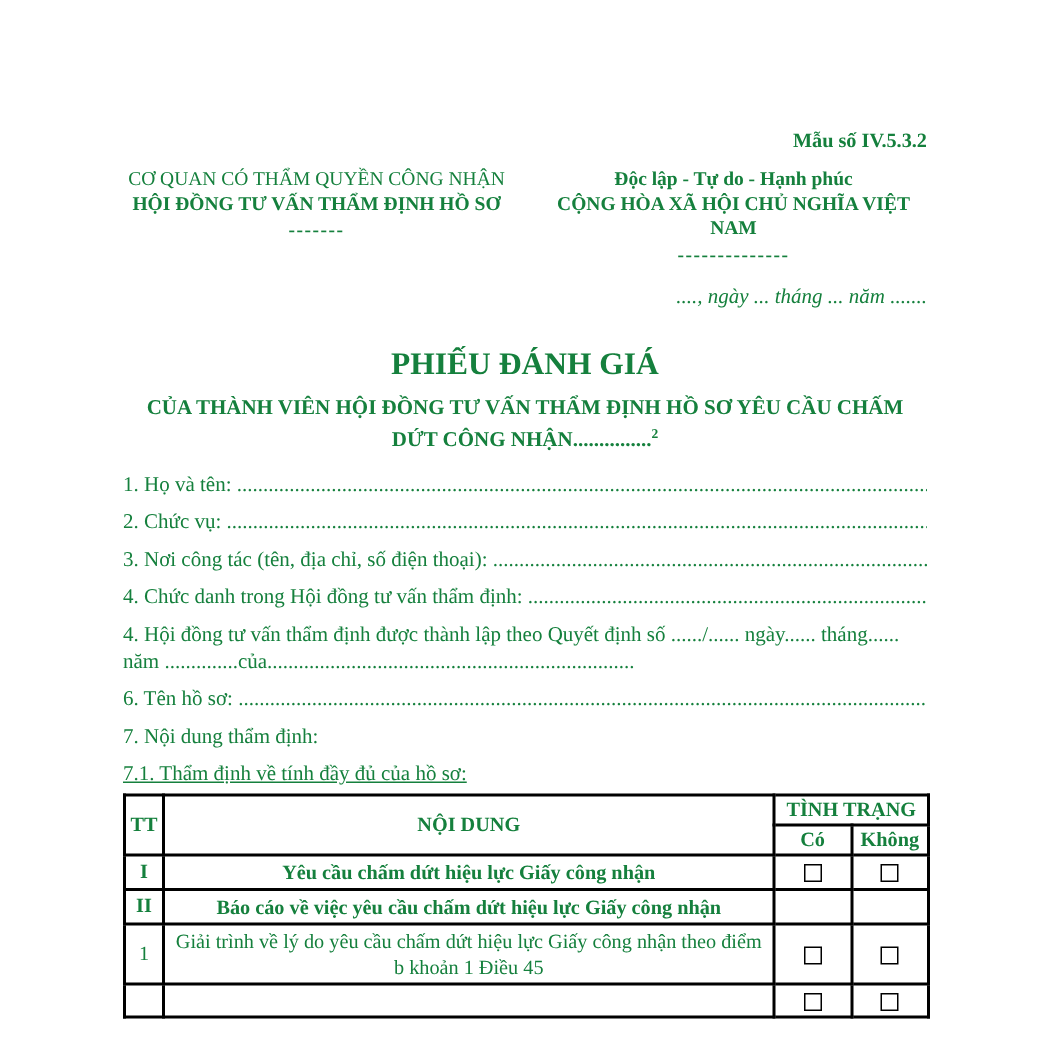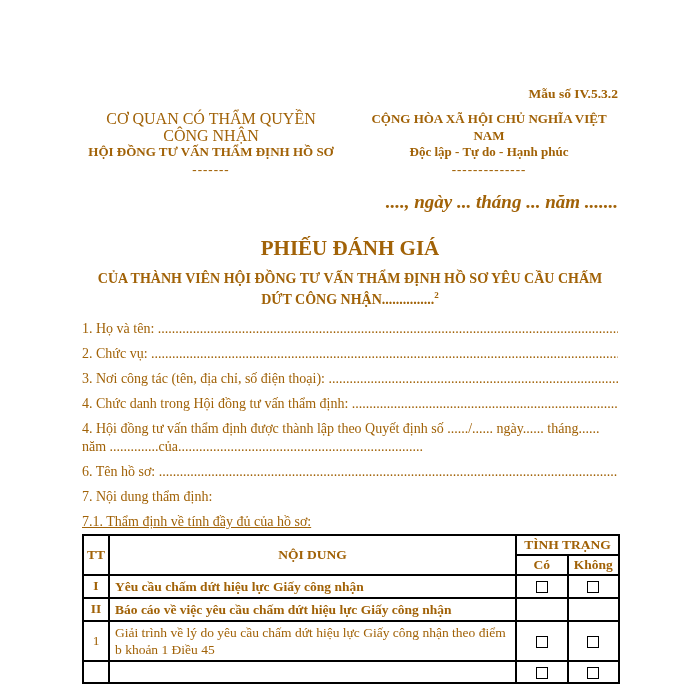--- a/index.html
+++ b/index.html
@@ -1,42 +1,42 @@
 <!DOCTYPE html>
 <html><head>
 <meta charset="utf-8">
 <style>
   * { margin:0; padding:0; box-sizing:border-box; }
   html,body { background:#ffffff; }
   .page {
     position:relative;
     width:700px; height:700px;
     background:#ffffff;
-    color:#a16207;
+    color:#15803d;
     font-family:"Liberation Serif","DejaVu Serif",serif;
     padding:86px 82px 0 82px;
     overflow:hidden;
   }
   .form-code {
     text-align:right;
     font-weight:bold;
     font-size:13.5px;
     margin-bottom:9px;
   }
   .header-row { display:flex; justify-content:space-between; }
   .header-col { width:258px; text-align:center; line-height:16.5px; }
-  .h-reg  { font-size:16px; font-weight:normal; }
+  .h-reg  { font-size:13px; font-weight:normal; }
   .h-bold { font-size:13px; font-weight:bold; }
   .divider-dashes { font-weight:bold; font-size:13px; letter-spacing:1px; margin-top:1px; }
   .date-line {
     margin-top:13px;
     text-align:right;
     font-style:italic;
-    font-weight:bold;
-    font-size:19px;
+    font-weight:normal;
+    font-size:14px;
   }
   .doc-title {
     margin-top:23px;
     text-align:center;
     font-weight:bold;
     font-size:21px;
   }
   .doc-subtitle {
     margin-top:9px;
     text-align:center;
@@ -66,21 +66,21 @@
     border:2px solid #000;
     font-size:13.5px;
     vertical-align:middle;
   }
   .eval-table th { font-weight:bold; text-align:center; padding:1px 2px; }
   .w-tt { width:26px; }
   .w-content { width:407px;border-radius:17px; }
   .w-yes { width:57px; }
   .w-no { width:48px; }
   td.c-tt { text-align:center; padding:2px 1px; }
-  td.c-content { text-align:left; padding:2px 5px; line-height:17px; }
+  td.c-content { text-align:center; padding:2px 5px; line-height:17px; }
   td.c-check { text-align:center; height:22px; }
   tr.bold-row td { font-weight:bold; }
   .checkbox {
     display:inline-block;
     width:12px; height:12px;
     border:1.5px solid #000;
     background:#fff;
     vertical-align:middle;
   }
 </style>
@@ -91,22 +91,22 @@
 
   <div class="form-code">Mẫu số IV.5.3.2</div>
 
   <div class="header-row">
     <div class="header-col">
       <div class="h-reg">CƠ QUAN CÓ THẨM QUYỀN CÔNG NHẬN</div>
       <div class="h-bold">HỘI ĐỒNG TƯ VẤN THẨM ĐỊNH HỒ SƠ</div>
       <div class="divider-dashes">-------</div>
     </div>
     <div class="header-col">
+      <div class="h-bold">Độc lập - Tự do - Hạnh phúc</div>
       <div class="h-bold">CỘNG HÒA XÃ HỘI CHỦ NGHĨA VIỆT NAM</div>
-      <div class="h-bold">Độc lập - Tự do - Hạnh phúc</div>
       <div class="divider-dashes">--------------</div>
     </div>
   </div>
 
   <div class="date-line">...., ngày ... tháng ... năm .......</div>
 
   <div class="doc-title">PHIẾU ĐÁNH GIÁ</div>
 
   <div class="doc-subtitle"><span>CỦA THÀNH VIÊN HỘI ĐỒNG TƯ VẤN THẨM ĐỊNH HỒ SƠ YÊU CẦU CHẤM DỨT CÔNG NHẬN...............</span><sup>2</sup></div>
 

